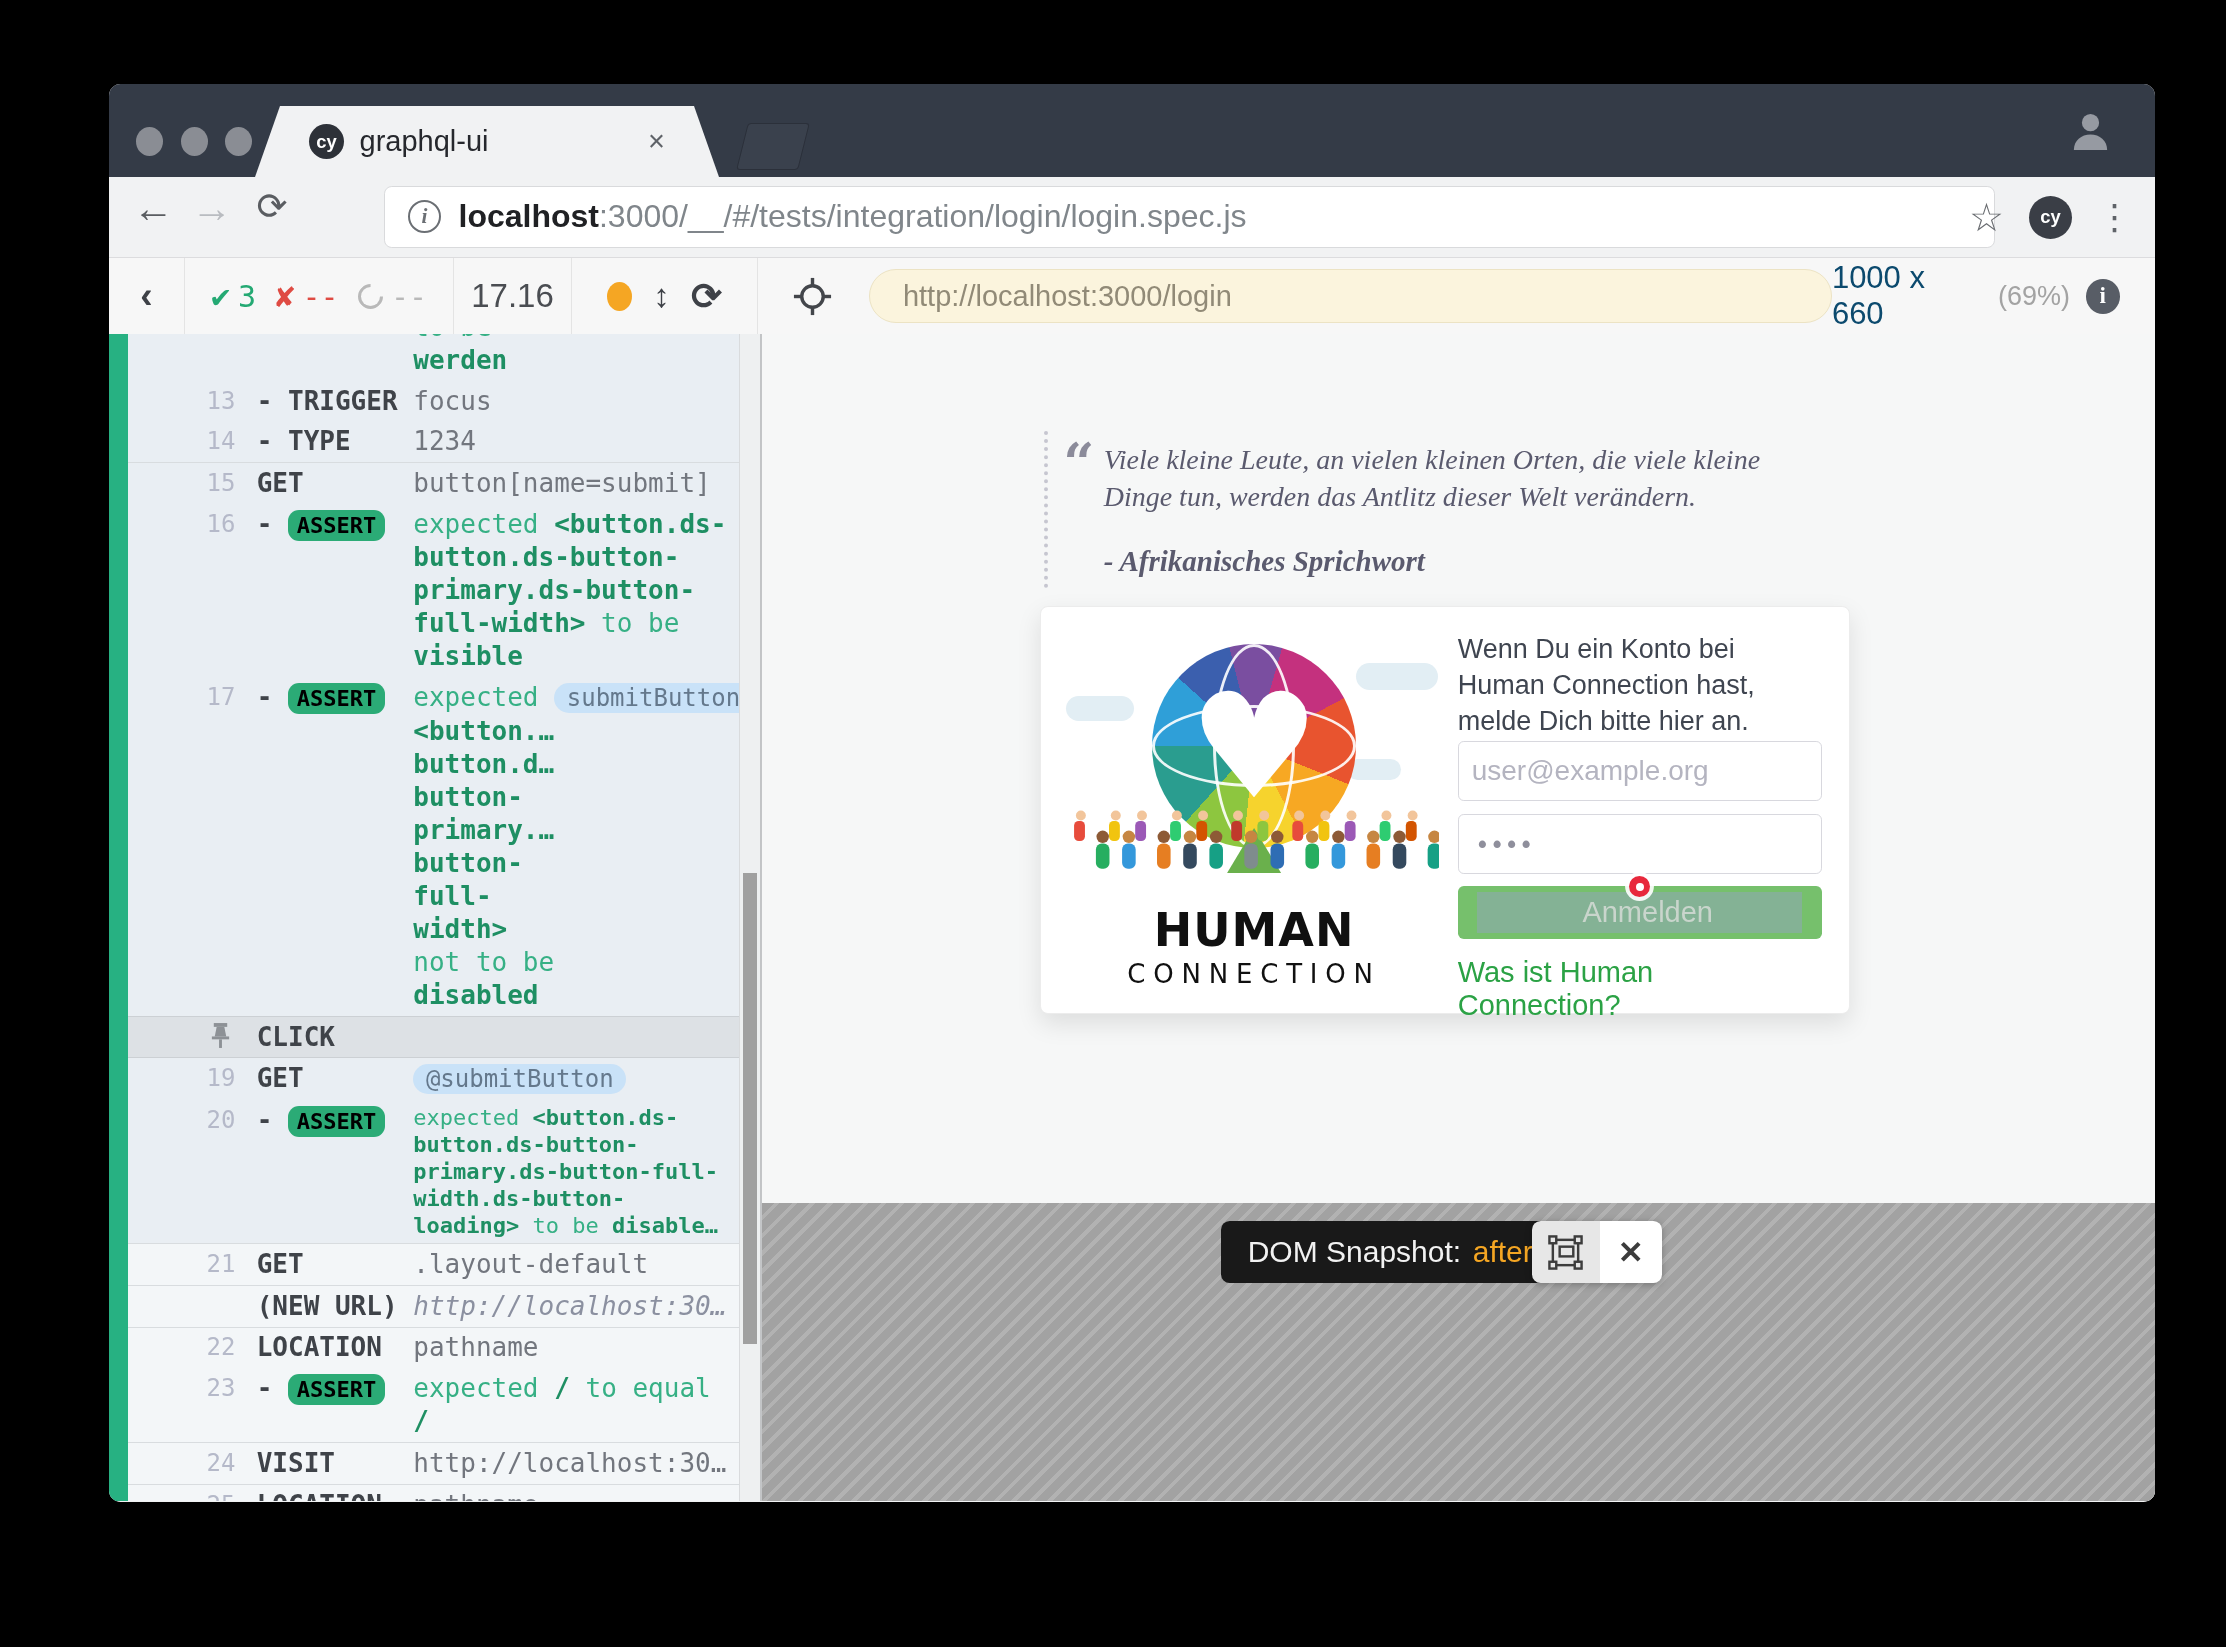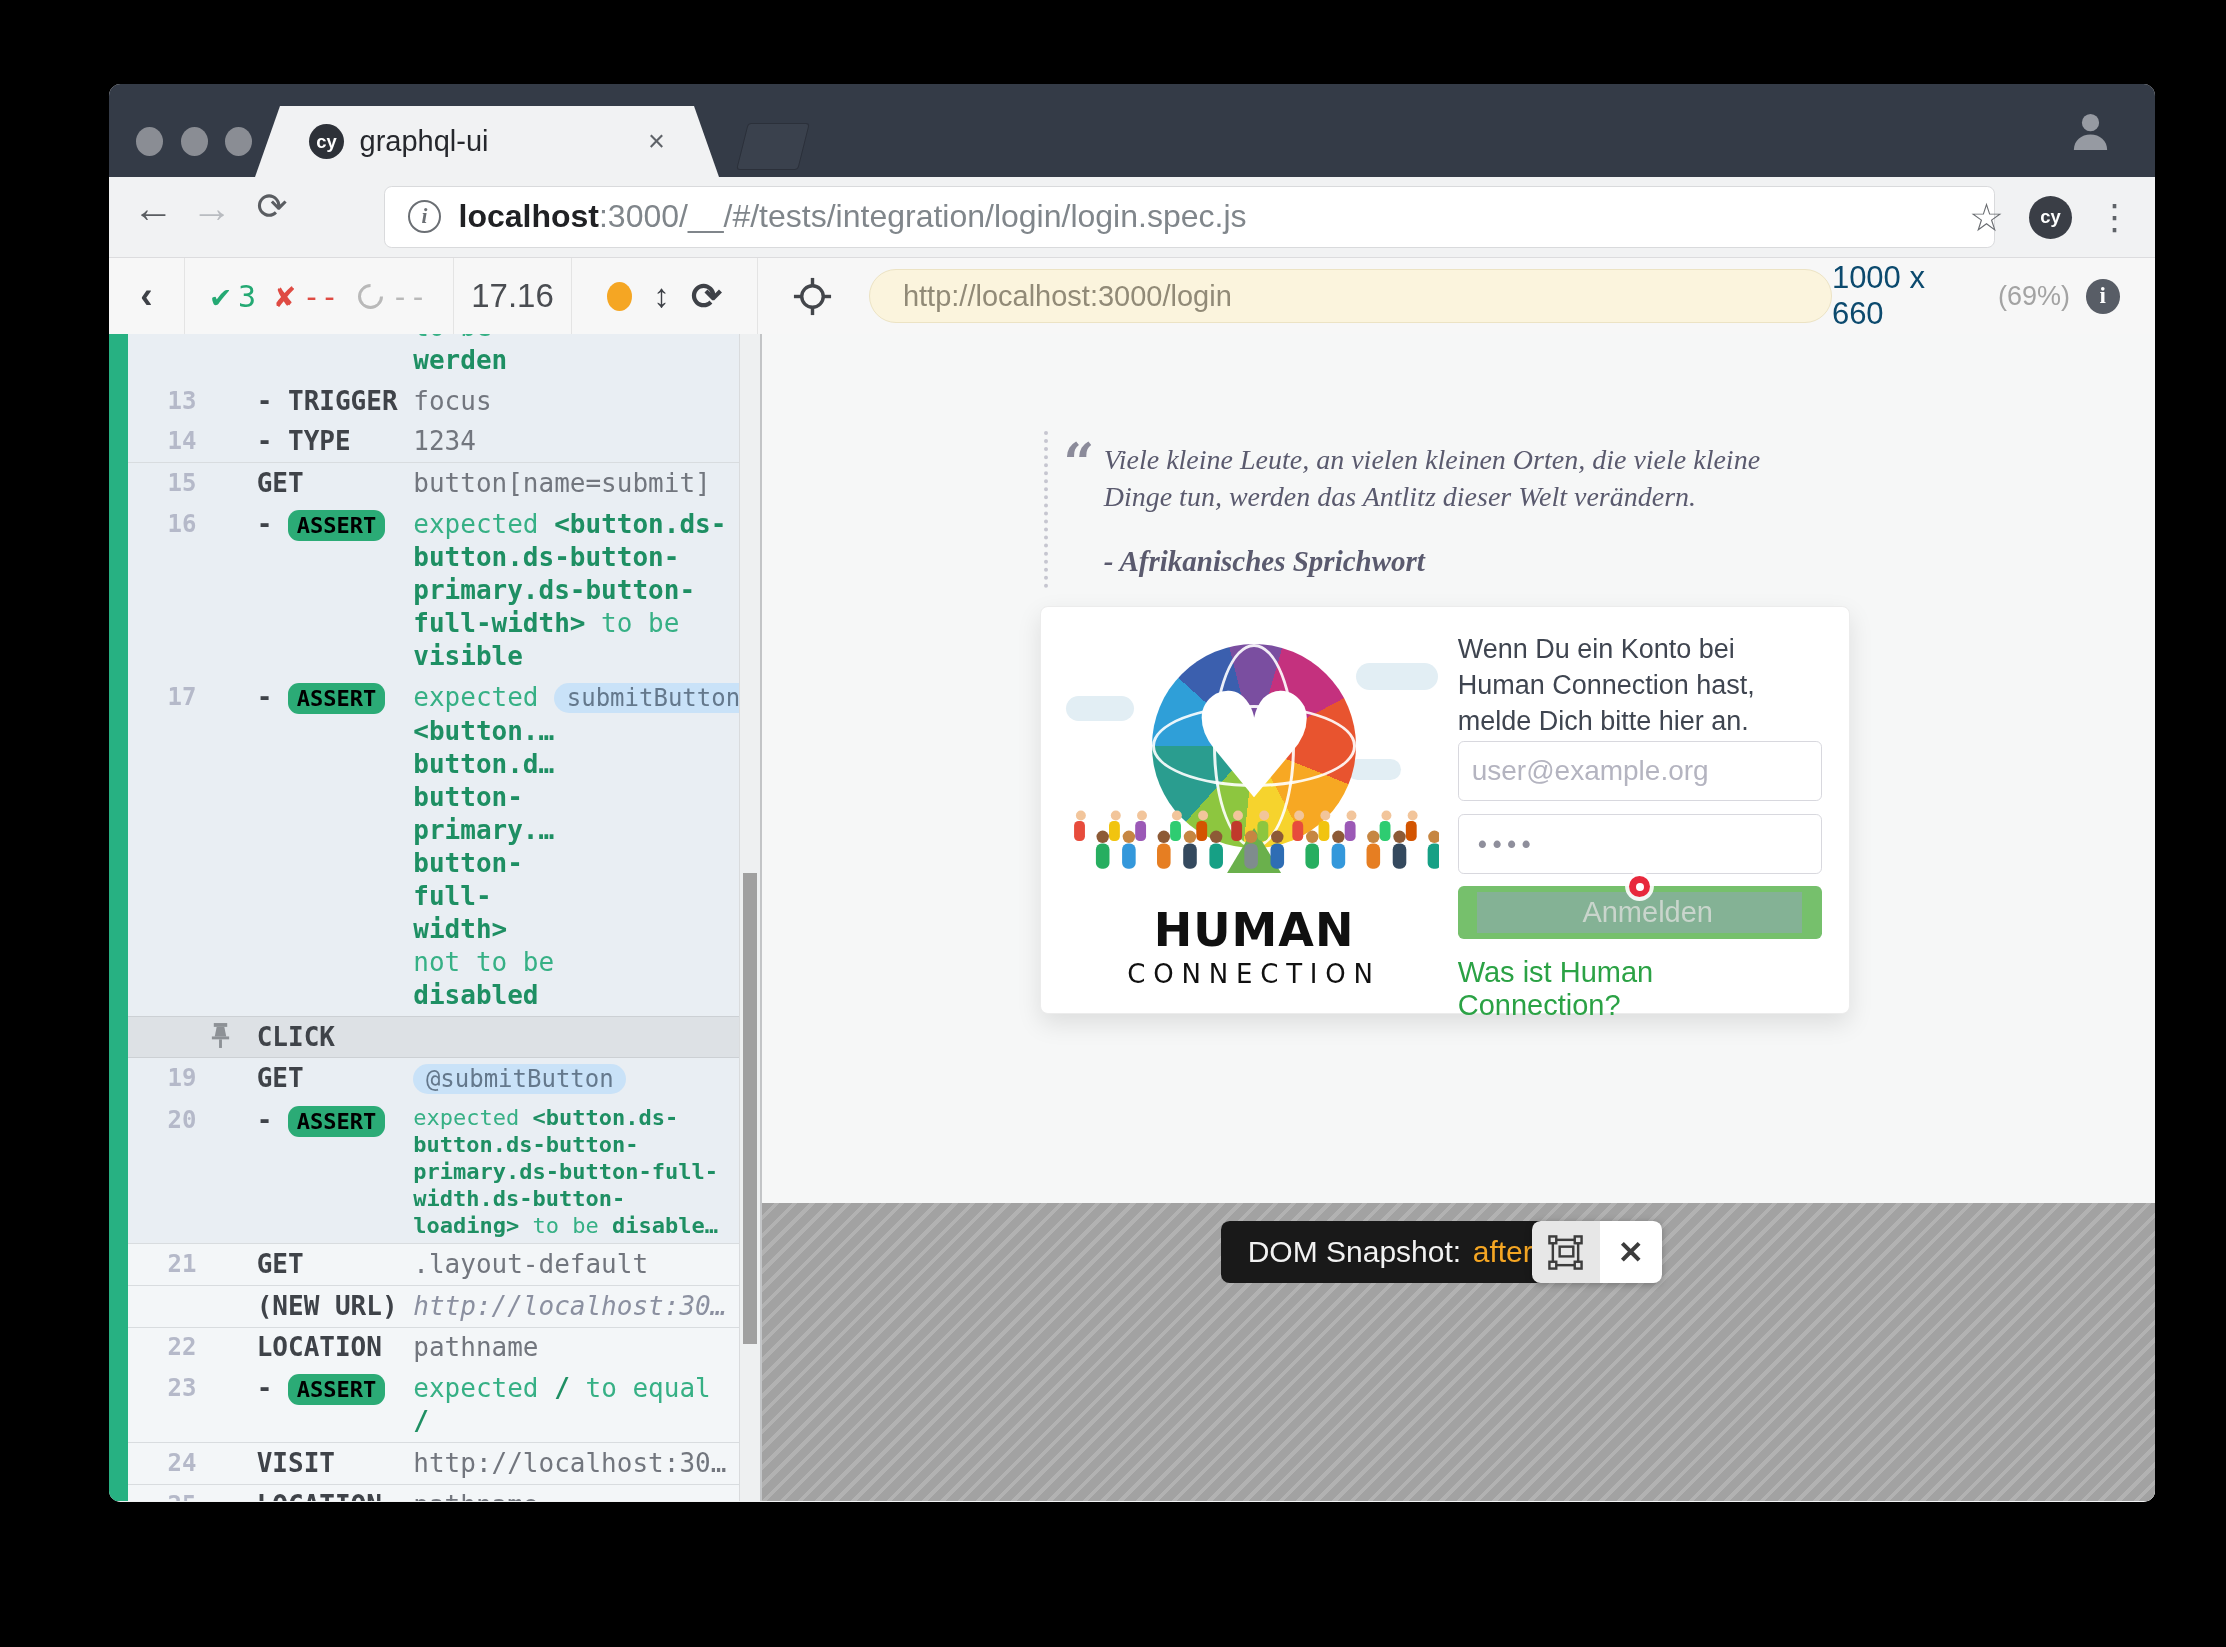--- a/index.html
+++ b/index.html
@@ -71,21 +71,21 @@
 
   
   .log { width:611px; position:relative; background:#f3f6f8; overflow:hidden; font-family:"DejaVu Sans Mono",monospace; }
   .indent-line { position:absolute; left:48px; top:0; bottom:0; width:0; border-left:2.9px dotted #ccd1d6; z-index:1;}
   .lrow { position:relative; display:flex; padding:3.9px 7.8px 3.9px 0; z-index:2; }
   .lrow.hl { background:#e9eef3; }
   .lrow.nm { background:#f3f6f8; }
   .lrow.pin { background:#dde1e5; border-top:1px solid #ccd0d4; border-bottom:1px solid #ccd0d4; }
   .lrow.sep { border-bottom:1px solid #d8dcdf; }
   .lrow.partial { margin-top:-27px; }
-  .lnum { width:107px; text-align:center; font-size:24px; color:#b5b9c9; line-height:33px; flex:none;font-weight:bold; }
+  .lnum { width:107px; text-align:right; font-size:24px; color:#b5b9c9; line-height:33px; flex:none; }
   .lmethod { width:175px; padding-left:21.3px; font-size:26px; font-weight:bold; color:#3f4349; line-height:33px; flex:none; white-space:nowrap;}
   .badge { display:inline-block; background:#2bab76; color:#000000; font-size:22px; font-weight:bold;
            padding:1.9px 8.7px; border-radius:11px; line-height:27px; }
   .lmsg { flex:1; font-size:26px; line-height:33px; padding-left:2.9px; }
   .lrow.small .lmsg { font-size:22px; line-height:27px; }
   .ml { white-space:nowrap; }
   .t-n { color:#72767e; }
   .t-g { color:#36b085; }
   .t-b { color:#1e8f63; font-weight:bold; }
   .t-i { color:#8b90a0; font-style:italic; }

